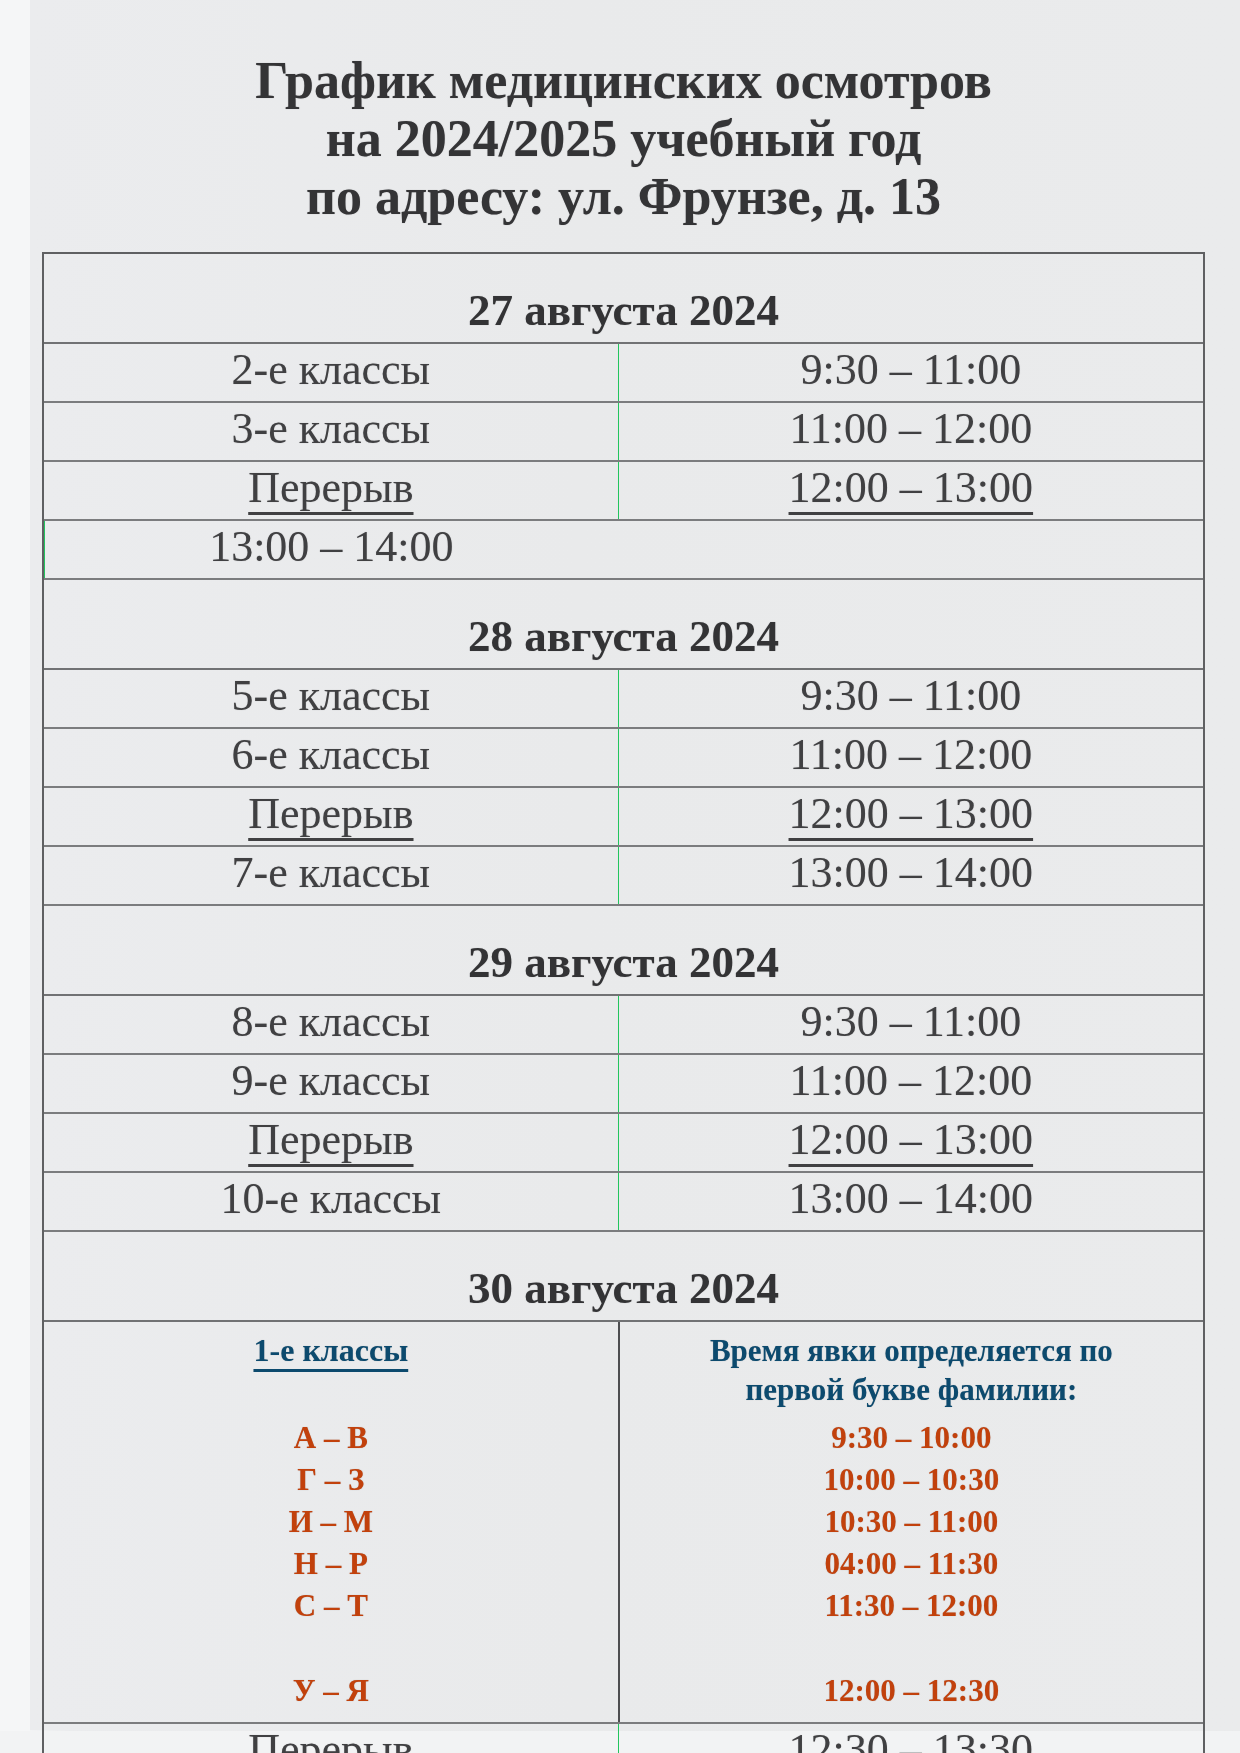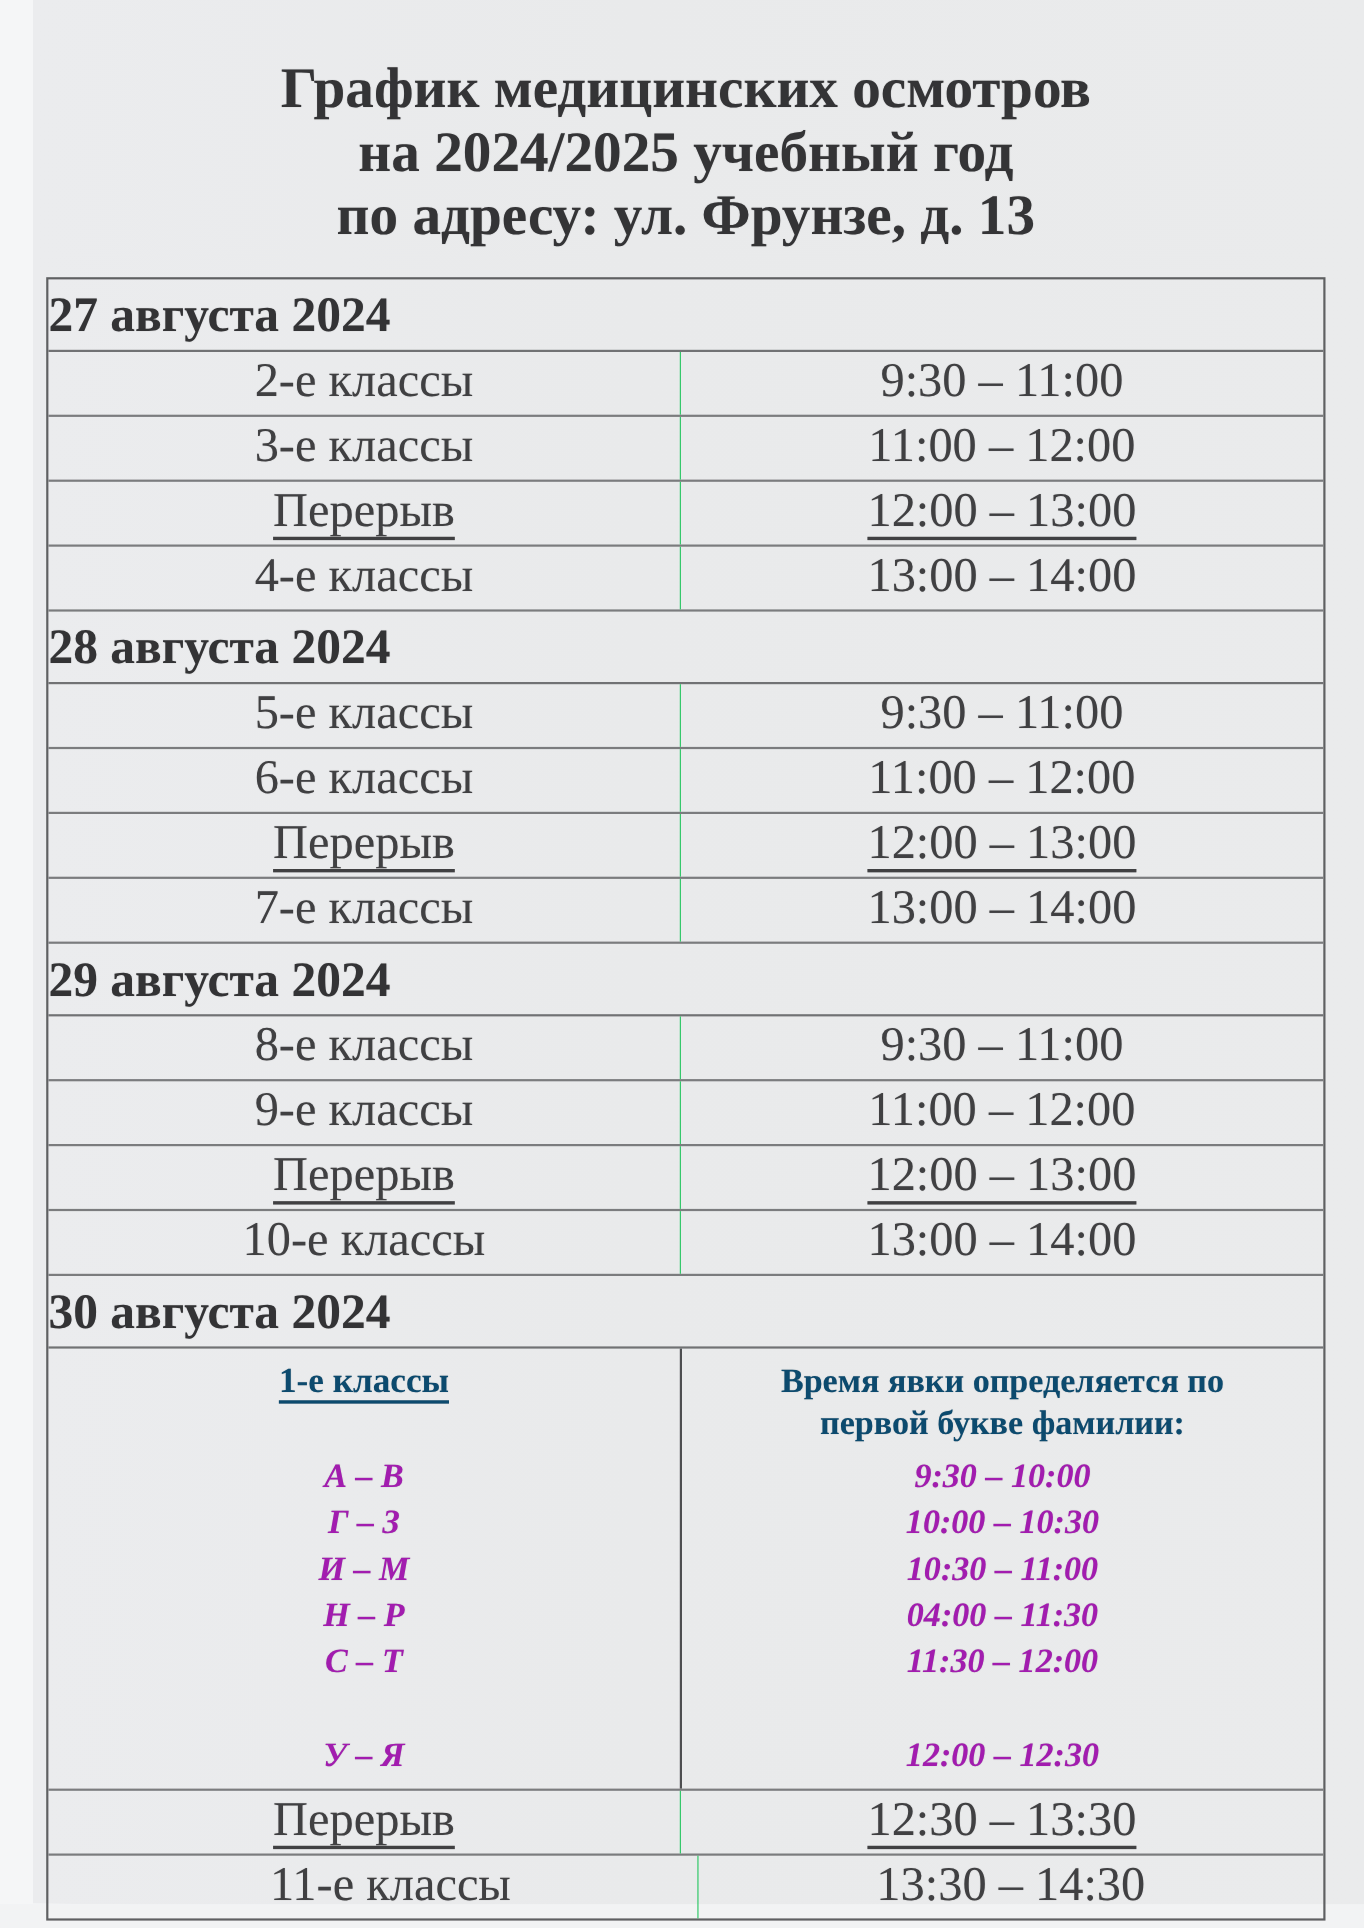--- a/index.html
+++ b/index.html
@@ -46,25 +46,27 @@
     margin: 26px 35px 0 42px;
     width: 1163px;
     box-sizing: border-box;
     border: 2.5px solid #5f6062;
     background: transparent;
   }
   .sec-header {
     height: 64px;
     display: flex;
     align-items: center;
+    justify-content: center;
     border-bottom: 2px solid #717274;
     font-weight: bold;
     font-size: 45px;
     color: #333335;
     text-shadow: 0 0 1px rgba(60,60,62,0.3);
+    margin-top: 24px;
   }
   .t-row {
     display: grid;
     grid-template-columns: 49.5% 50.5%;
     height: 57px;
     border-bottom: 2px solid #7b7c7e;
   }
   .schedule-table > :last-child {
     border-bottom: none;
     padding-left: 32px;
@@ -122,23 +124,22 @@
   .fg-right-header {
     max-width: 460px;
   }
   .fg-line {
     height: 42px;
     display: flex;
     align-items: center;
     justify-content: center;
     font-weight: bold;
     font-size: 31px;
-    color: #a21caf;
+    color: #c2410c;
     text-shadow: 0 0 1px rgba(60,60,62,0.3);
-    font-style: italic;
   }
   .fg-col .fg-line:last-child {
     margin-bottom: 10px;
     margin-top: 43px;
   }
   
   .scan-bottom {
     position: absolute;
     left: 0;
     bottom: 0;
@@ -183,23 +184,20 @@
   </div>
         <div class="t-row underlined">
     <div class="cell left">
       <span class="lbl">Перерыв</span>
     </div>
     <div class="cell right">
       <span class="tm">12:00 – 13:00</span>
     </div>
   </div>
         <div class="t-row">
-    <div class="cell left">
-      <span class="lbl">4-е классы</span>
-    </div>
     <div class="cell right">
       <span class="tm">13:00 – 14:00</span>
     </div>
   </div>
         <div class="sec-header">
     <span class="sec-date">28 августа 2024</span>
   </div>
         <div class="t-row">
     <div class="cell left">
       <span class="lbl">5-е классы</span>

